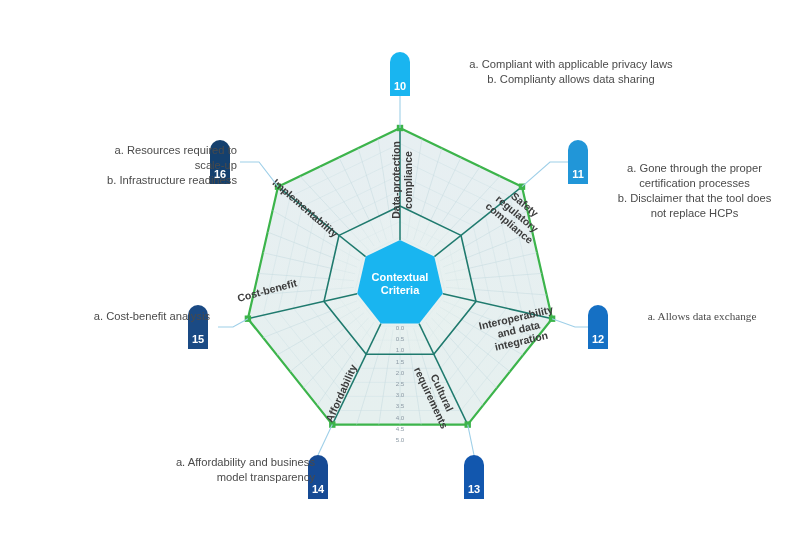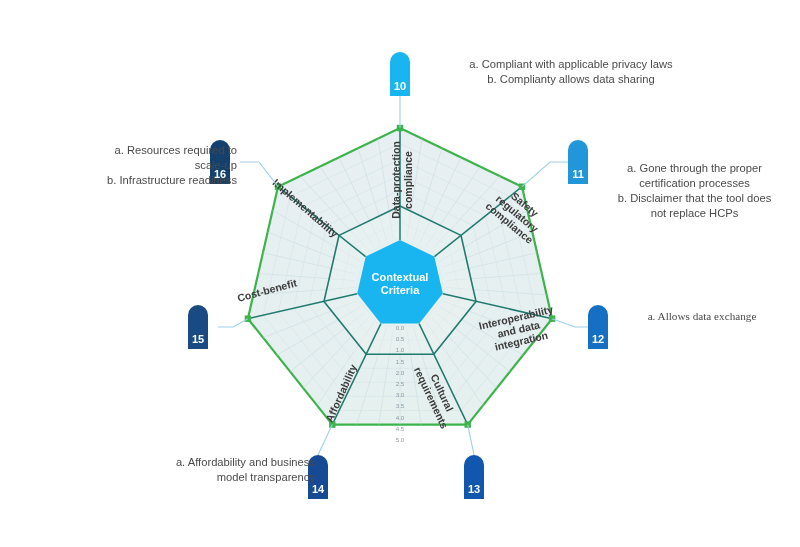--- a/index.html
+++ b/index.html
@@ -250,18 +250,19 @@
      certification processes
 b. Disclaimer that the tool does
      not replace HCPs</div>
 
   <div class="callout right" style="left:612px;top:309px;width:180px;font-family:Liberation Serif, serif;">a. Allows data exchange</div>
 
 
   <div class="callout left" style="left:170px;top:455px;width:145px;">a. Affordability and business
      model transparency</div>
 
+  <div class="callout left" style="left:70px;top:309px;width:140px;">a. Cost-benefit analysis</div>
 
   <div class="callout left" style="left:82px;top:143px;width:155px;">a. Resources required to
      scale-up
 b. Infrastructure readiness</div>
 
 </div>
 
 </body></html>

